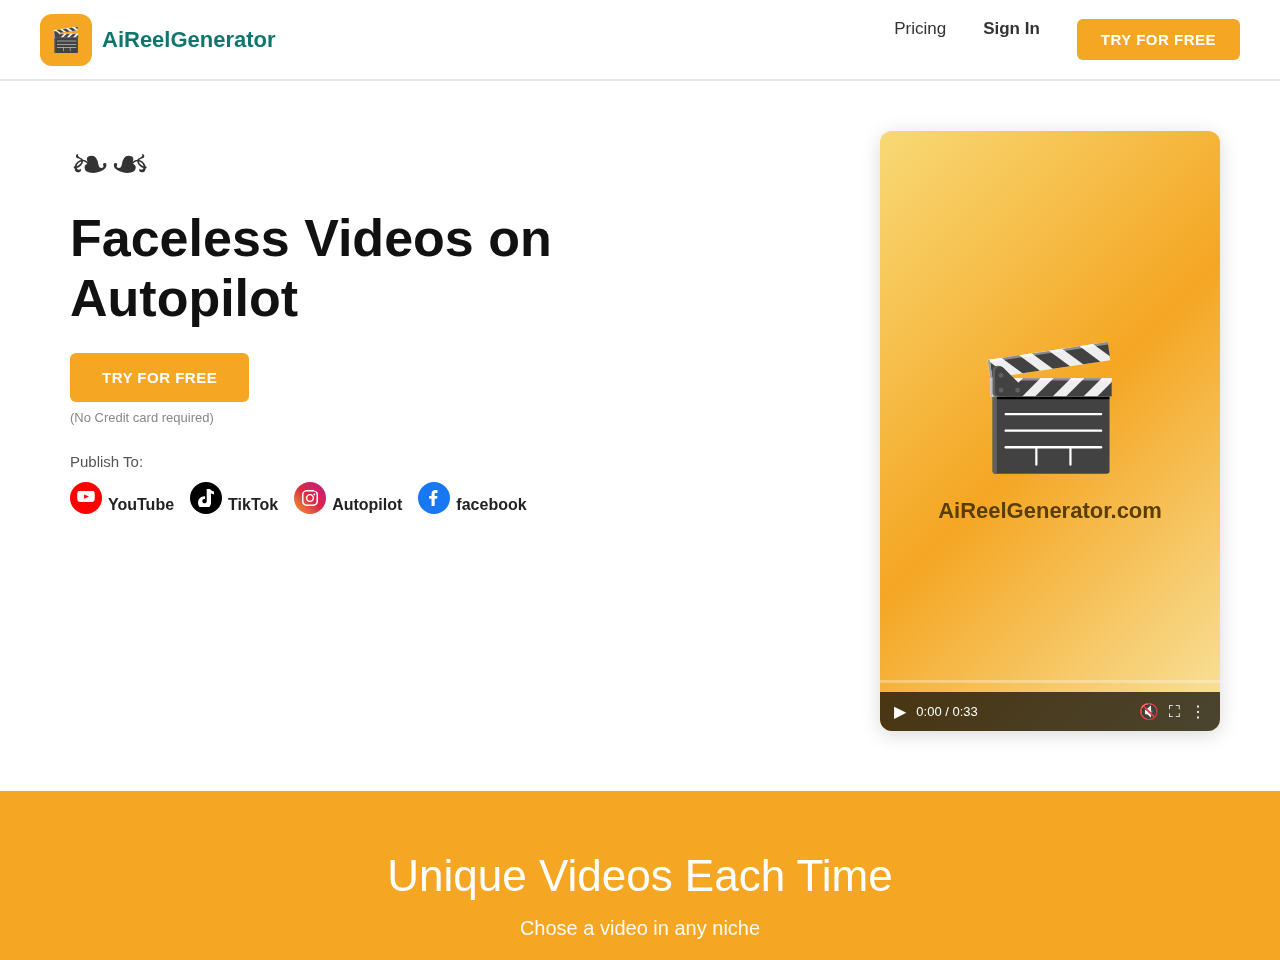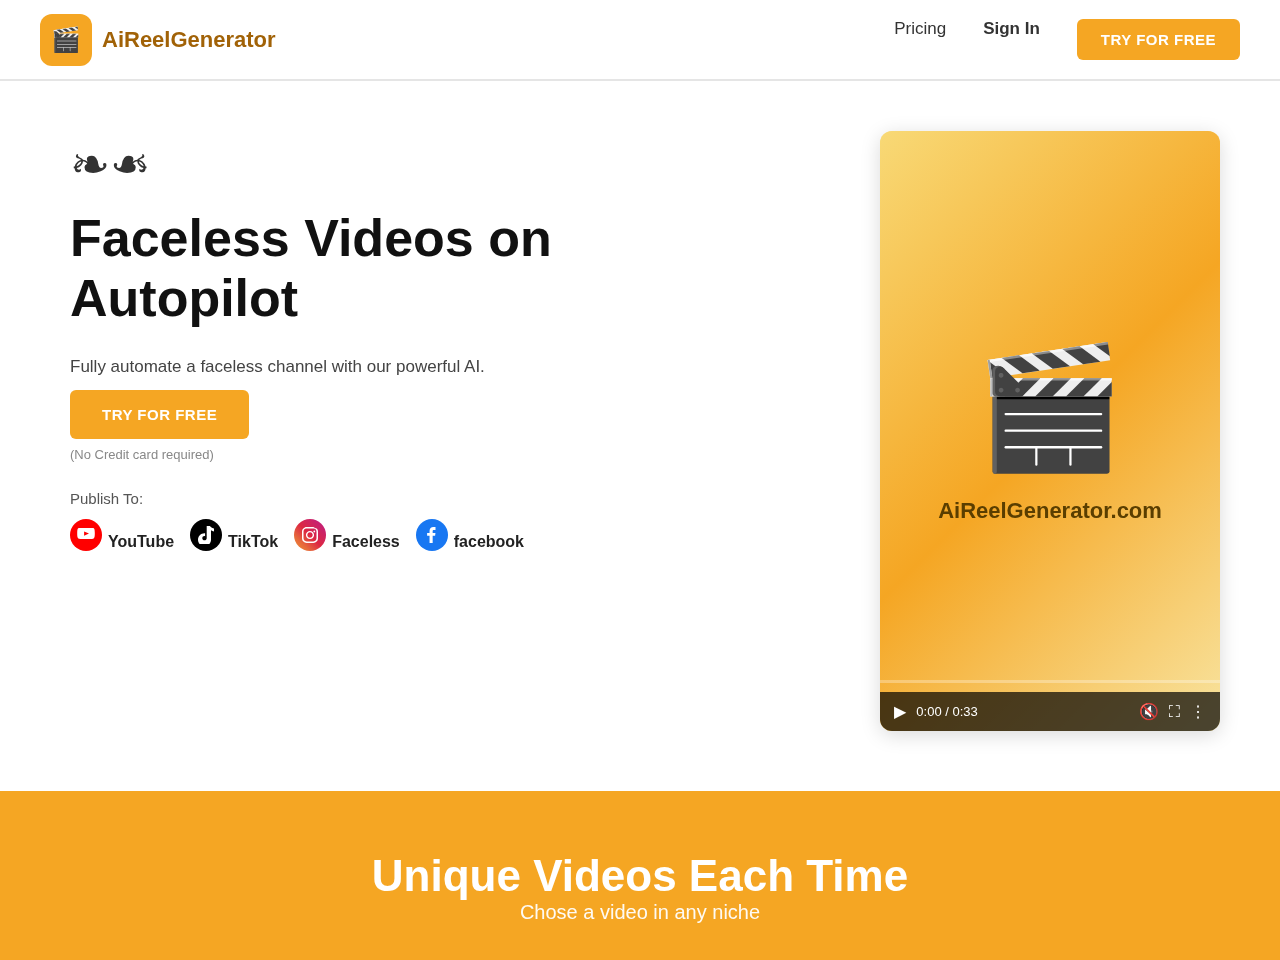--- a/index.html
+++ b/index.html
@@ -11,21 +11,21 @@
       padding: 0 40px; height: 80px; border-bottom: 1px solid #e5e5e5;
       background: #fff;
     }
     .logo-area { display: flex; align-items: center; gap: 10px; }
     .logo-icon {
       width: 52px; height: 52px; background: #f5a623; border-radius: 12px;
       display: flex; align-items: center; justify-content: center;
       font-size: 24px;
     }
     .logo-text {
-      font-size: 22px; font-weight: 700; color: #a16207;
+      font-size: 22px; font-weight: 700; color: #0f766e;
     }
     nav { display: flex; align-items: flex-start; gap: 37px; }
     .nav-pricing { font-size: 17px; color: #333; text-decoration: none; font-weight: 500; }
     .nav-signin { font-size: 17px; color: #333; text-decoration: none; font-weight: 700; }
     .btn-try-free-nav {
       background: #f5a623; color: #fff; border: none; border-radius: 6px;
       padding: 12px 24px; font-size: 15px; font-weight: 700; cursor: pointer;
       letter-spacing: 0.5px;
     }
 
@@ -101,21 +101,21 @@
     .progress-bar {
       position: absolute; bottom: 48px; left: 0; right: 0; height: 3px; background: rgba(255,255,255,0.3);
     }
 
     
     .orange-section {
       background: #f5a623; padding: 60px 40px 40px; text-align: center;
       min-height: 200px;
     }
     .orange-heading {
-      font-size: 44px; font-weight: 700; color: #fff; 
+      font-size: 44px; font-weight: 400; color: #fff; margin-bottom: 16px;
     }
     .orange-sub { font-size: 20px; color: #fff; opacity: 0.95; }
 
     
     .header-divider { width: 100%; height: 1px; background: #e5e5e5; }
   </style>
 </head>
 <body>
 
 <header>
@@ -138,21 +138,20 @@
     
     <div class="award-badge">
       <span class="laurel">❧</span>
       <span class="laurel" style="transform: scaleX(-1); display: inline-block;">❧</span>
     </div>
 
     
     <h1 class="hero-heading">Faceless Videos on Autopilot</h1>
 
     
-    <p class="hero-desc">Fully automate a faceless channel with our powerful AI.</p>
 
     
 
     
     <button class="btn-try-free-hero">TRY FOR FREE</button>
     <p class="no-credit">(No Credit card required)</p>
 
     
     <p class="publish-label">Publish To:</p>
     <div class="platform-logos">
@@ -174,21 +173,21 @@
         </div>
         <span>TikTok</span>
       </div>
 
       <div class="platform-item">
         <div class="platform-icon ig-icon">
           <svg width="16" height="16" viewBox="0 0 16 16" fill="white">
             <path d="M8 0C5.8 0 5.6 0 4.7 0 3.9 0 3.3.2 2.8.4 2.2.6 1.8 1 1.4 1.4 1 1.8.6 2.2.4 2.8.2 3.3 0 3.9 0 4.7 0 5.6 0 5.8 0 8s0 2.4 0 3.3c0 .8.2 1.4.4 1.9.2.6.6 1 1 1.4.4.4.8.8 1.4 1 .5.2 1.1.4 1.9.4.9 0 1.1 0 3.3 0s2.4 0 3.3 0c.8 0 1.4-.2 1.9-.4.6-.2 1-.6 1.4-1 .4-.4.8-.8 1-1.4.2-.5.4-1.1.4-1.9 0-.9 0-1.1 0-3.3s0-2.4 0-3.3c0-.8-.2-1.4-.4-1.9-.2-.6-.6-1-1-1.4C13.2 1 12.8.6 12.2.4 11.7.2 11.1 0 10.3 0 9.4 0 9.2 0 8 0zm0 1.4c2.1 0 2.4 0 3.2 0 .8 0 1.2.2 1.5.3.4.1.6.3.9.6.3.3.5.5.6.9.1.3.3.7.3 1.5 0 .8 0 1.1 0 3.2s0 2.4 0 3.2c0 .8-.2 1.2-.3 1.5-.1.4-.3.6-.6.9-.3.3-.5.5-.9.6-.3.1-.7.3-1.5.3-.8 0-1.1 0-3.2 0s-2.4 0-3.2 0c-.8 0-1.2-.2-1.5-.3-.4-.1-.6-.3-.9-.6-.3-.3-.5-.5-.6-.9-.1-.3-.3-.7-.3-1.5 0-.8 0-1.1 0-3.2s0-2.4 0-3.2c0-.8.2-1.2.3-1.5.1-.4.3-.6.6-.9.3-.3.5-.5.9-.6.3-.1.7-.3 1.5-.3.8 0 1.1 0 3.2 0zM8 3.9C5.7 3.9 3.9 5.7 3.9 8S5.7 12.1 8 12.1 12.1 10.3 12.1 8 10.3 3.9 8 3.9zm0 6.8C6.5 10.7 5.3 9.5 5.3 8S6.5 5.3 8 5.3 10.7 6.5 10.7 8 9.5 10.7 8 10.7zm4.3-7.1c-.5 0-.9.4-.9.9s.4.9.9.9.9-.4.9-.9-.4-.9-.9-.9z"></path>
           </svg>
         </div>
-        <span>Faceless</span>
+        <span>Autopilot</span>
       </div>
 
       <div class="platform-item">
         <div class="platform-icon fb-icon">
           <svg width="16" height="16" viewBox="0 0 16 16" fill="white">
             <path d="M8.667 16V8.667h2.444l.333-2.667H8.667V4.333c0-.778.222-1.333 1.333-1.333H11.5V.111C11.222.111 10.333 0 9.333 0 7.111 0 5.556 1.333 5.556 3.889V6H3.111v2.667h2.445V16h3.111z"></path>
           </svg>
         </div>
         <span>facebook</span>
       </div>

